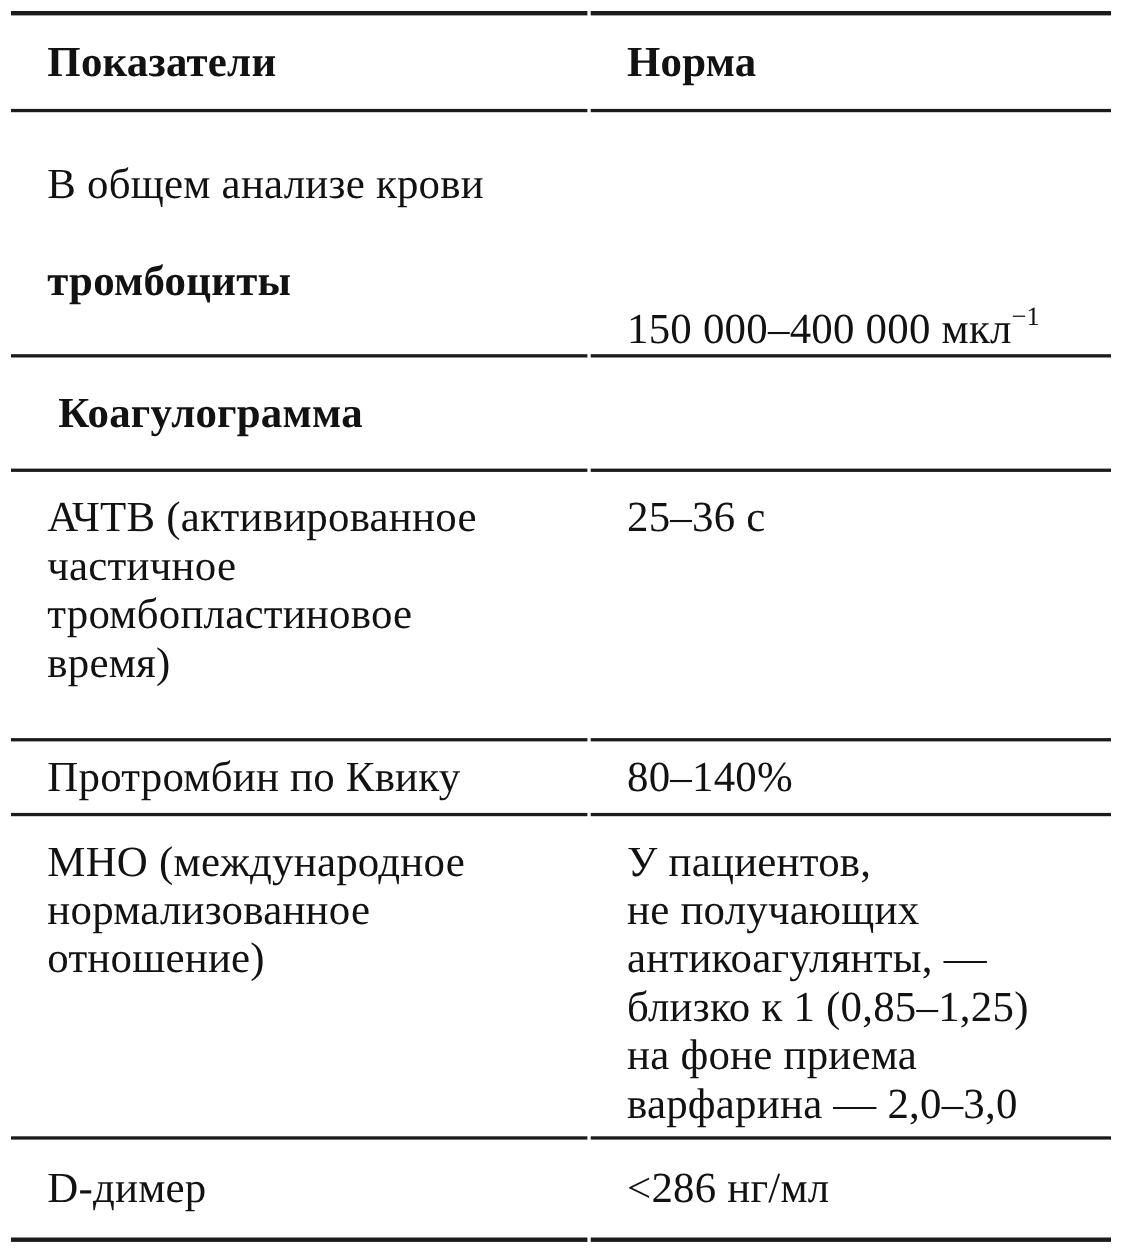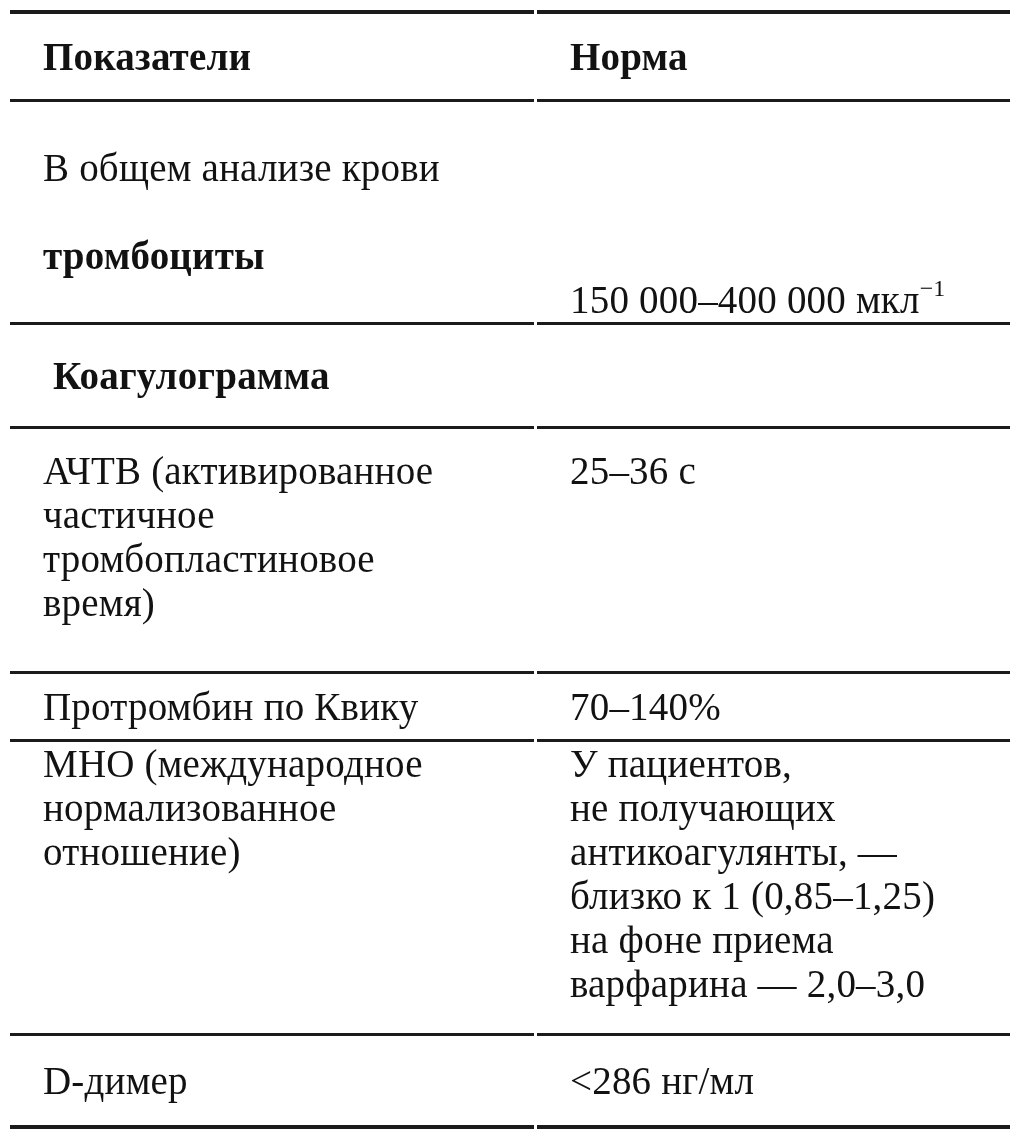--- a/index.html
+++ b/index.html
@@ -57,20 +57,21 @@
   }
   tr.r-achtv td {
     height: 245px;
     vertical-align: top;
     padding-top: 20px;
   }
   tr.r-prothrombin td { height: 68px; }
   tr.r-mno td {
     height: 294px;
     vertical-align: top;
+    padding-top: 20px;
   }
   tr.r-fibrinogen td { height: 92px; }
   tr.r-ddimer td {
     height: 93px;
     border-bottom-width: 4px;
   }
   .line { display: block; }
   .bold-line {
     display: block;
     font-weight: 700;
@@ -117,21 +118,21 @@
       <tr class="r-achtv">
         <td>АЧТВ (активированное
 частичное
 тромбопластиновое
 время)</td>
         <td>25–36 с</td>
       </tr>
 
       <tr class="r-prothrombin">
         <td>Протромбин по Квику</td>
-        <td>70–140%</td>
+        <td>80–140%</td>
       </tr>
 
       <tr class="r-mno">
         <td>МНО (международное
 нормализованное
 отношение)</td>
         <td>У пациентов,
 не получающих
 антикоагулянты, —
 близко к 1 (0,85–1,25)

